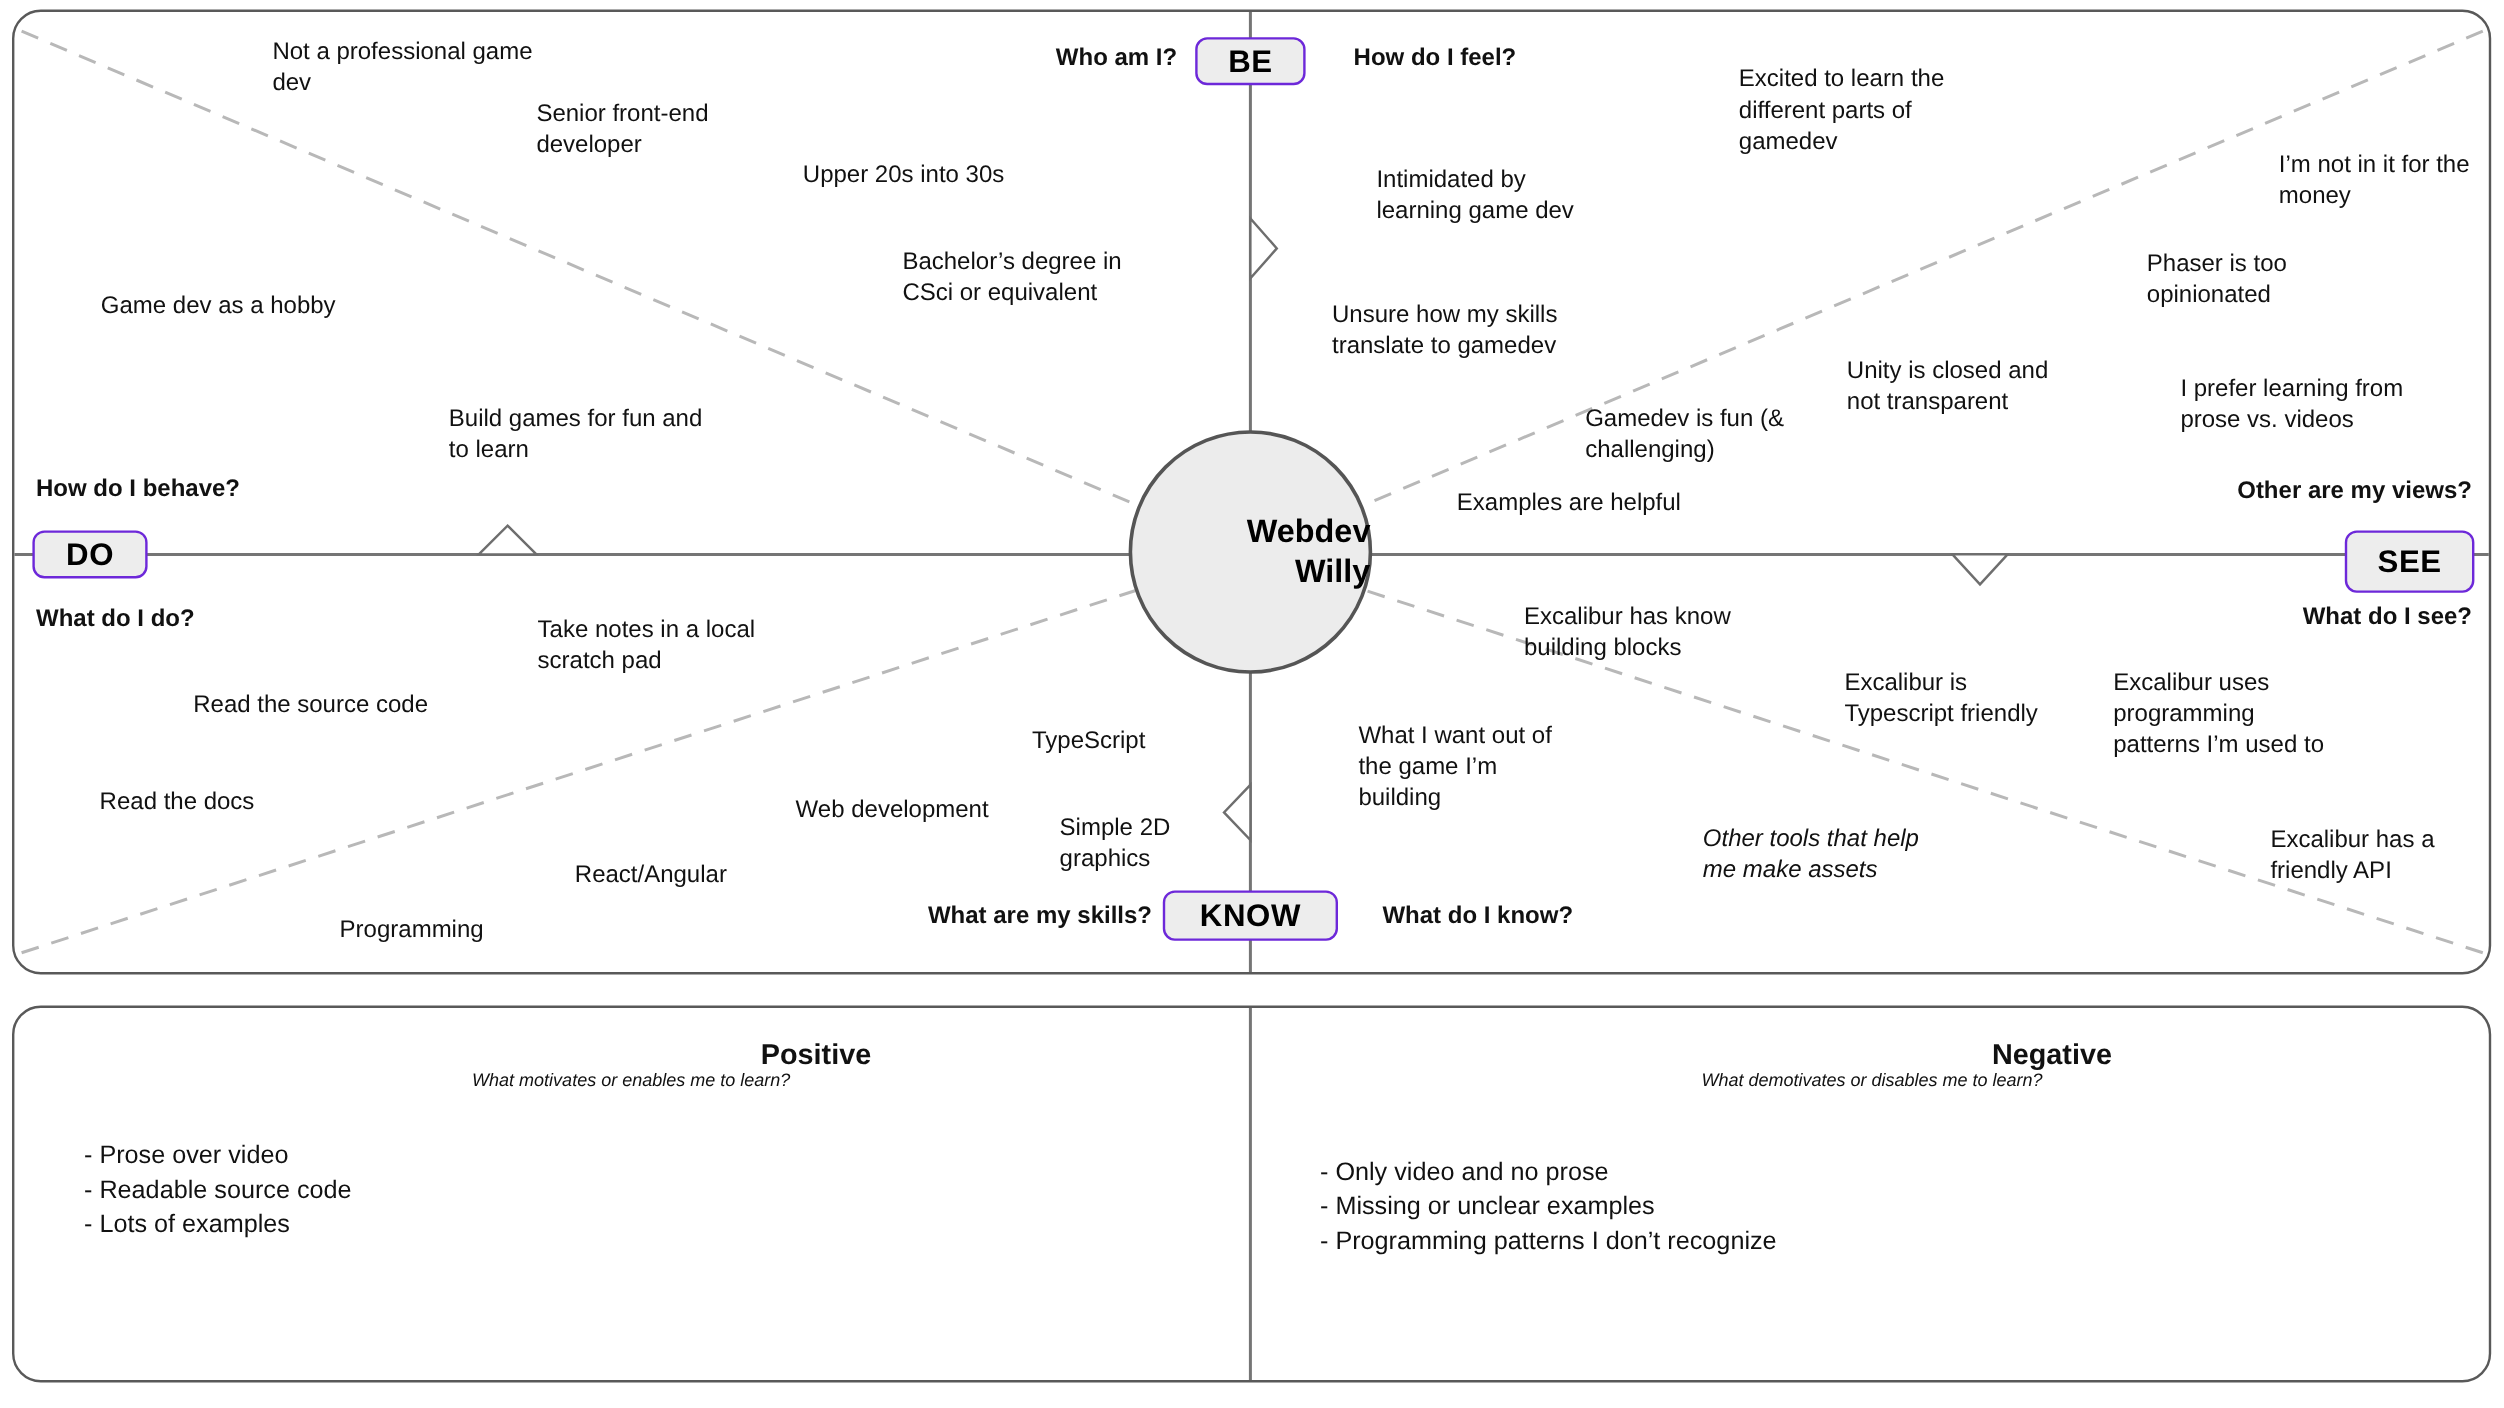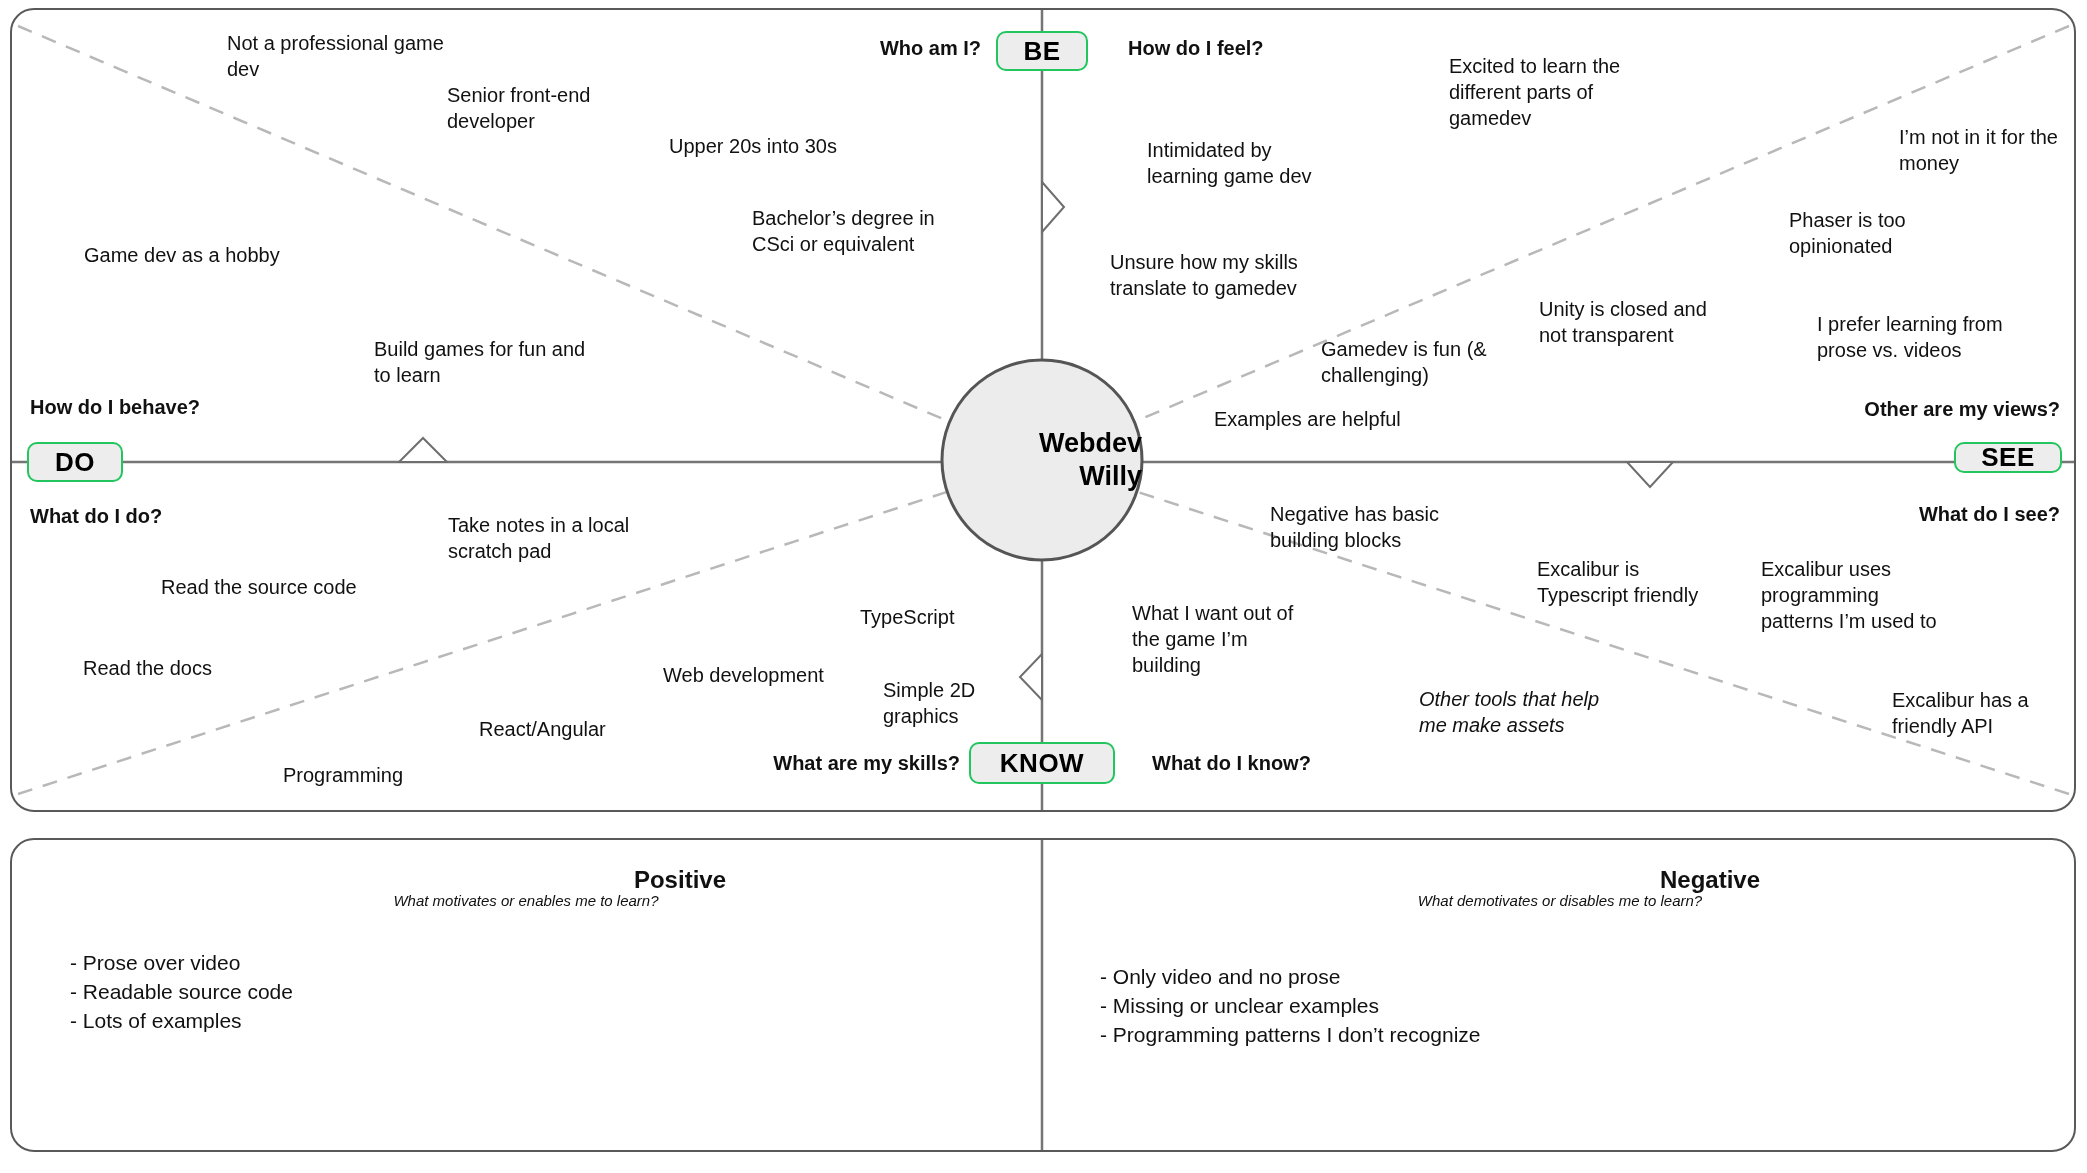--- a/index.html
+++ b/index.html
@@ -4,25 +4,25 @@
 <style>
   *{box-sizing:border-box;margin:0;padding:0}
   html,body{width:2087px;height:1173px}
   body{position:relative;background:#ffffff;color:#111;
        font-family:"Liberation Sans",sans-serif;overflow:hidden}
   .panel{position:absolute;border:2.5px solid #595959;border-radius:24px;background:#fff}
   #top-panel{left:10px;top:8px;width:2066px;height:804px}
   #bottom-panel{left:10px;top:838px;width:2066px;height:314px}
   svg.overlay{position:absolute;left:0;top:0;width:2087px;height:1173px;pointer-events:none}
   .badge{position:absolute;display:flex;align-items:center;justify-content:center;
-         background:#ededed;border:2px solid #22c55e;border-radius:10px;
+         background:#ededed;border:2px solid #6d28d9;border-radius:10px;
          font-weight:700;font-size:26px;letter-spacing:.5px;color:#000}
   #badge-be{left:996px;top:31px;width:92px;height:40px}
   #badge-do{left:27px;top:442px;width:96px;height:40px}
-  #badge-see{left:1954px;top:442px;width:108px;height:31px}
+  #badge-see{left:1954px;top:442px;width:108px;height:52px}
   #badge-know{left:969px;top:742px;width:146px;height:42px}
   .qlabel{position:absolute;font-weight:700;font-size:20px;white-space:nowrap}
   #q-who{right:1106px;top:37px}
   #q-feel{left:1128px;top:37px}
   #q-behave{left:30px;top:396px}
   #q-do{left:30px;top:505px}
   #q-views{right:27px;top:398px;text-align:right}
   #q-see{right:27px;top:503px;text-align:right}
   #q-skills{right:1127px;top:752px;}
   #q-know{left:1152px;top:752px}
@@ -112,21 +112,21 @@
     <div class="note" style="left: 83px; top: 655px;">Read the docs</div>
     <div class="note" style="left: 479px; top: 716px;">React/Angular</div>
     <div class="note" style="left: 283px; top: 762px;">Programming</div>
     <div class="note" style="left: 663px; top: 662px;">Web development</div>
     <div class="note" style="left: 860px; top: 604px;">TypeScript</div>
     <div class="note" style="left: 883px; top: 677px;">Simple 2D
 graphics</div>
     <div class="note" style="left: 1132px; top: 600px;">What I want out of
 the game I’m
 building</div>
-    <div class="note" style="left: 1270px; top: 501px;">Negative has basic
+    <div class="note" style="left: 1270px; top: 501px;">Excalibur has know
 building blocks</div>
     <div class="note" style="left: 1525px; top: 556px; margin-left: 12px;">Excalibur is
 Typescript friendly</div>
     <div class="note" style="left: 1761px; top: 556px;">Excalibur uses
 programming
 patterns I’m used to</div>
     <div class="note" style="left: 1419px; top: 686px; font-style: italic;">Other tools that help
 me make assets</div>
     <div class="note" style="left: 1892px; top: 687px;">Excalibur has a
 friendly API</div>

